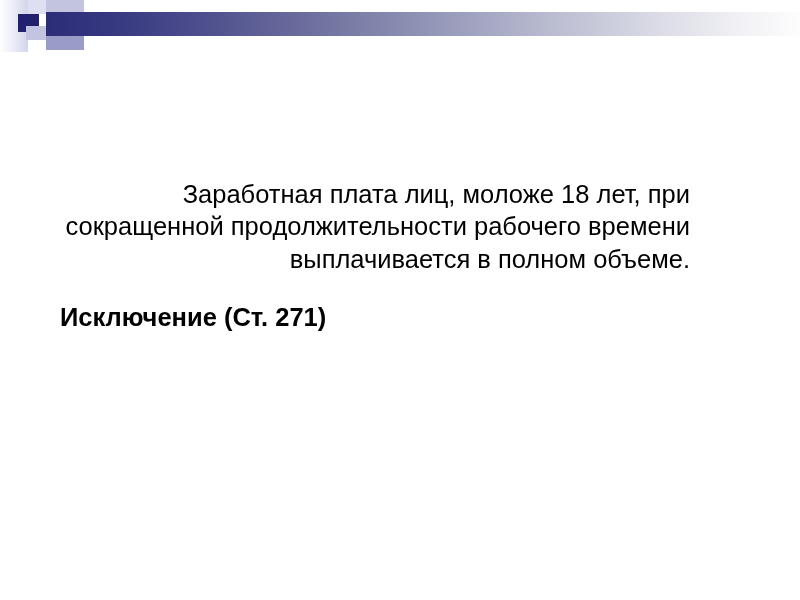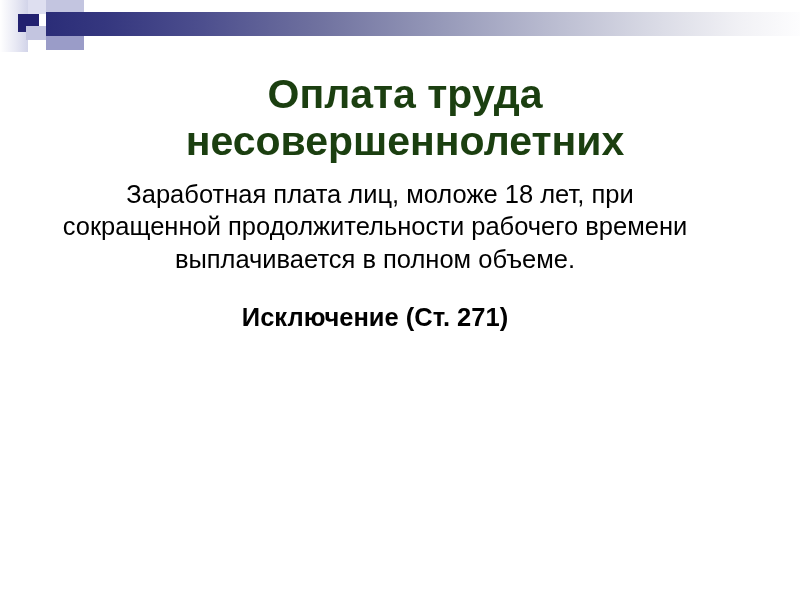--- a/index.html
+++ b/index.html
@@ -86,30 +86,29 @@
     top: 178px;
     width: 630px;
     color: #000000;
     font-size: 25.5px;
     line-height: 1.265;
   }
 
   .para {
     margin: 0;
     text-indent: 10px;
-    text-align: center;
+    text-align: right;
   }
 
   .spacer {
     height: 26px;
   }
 
   .exception {
     margin: 0;
-    text-align: center;
     font-weight: bold;
     font-size: 25.5px;
     color: #000000;
   }
 
   .spacer2 {
     height: 18px;
   }
 </style>
 </head>
@@ -134,21 +133,20 @@
     <div class="sq sq-mid" style="left:46px; top:32px; width:22px; height:18px;"></div>
 
     <div class="sq sq-light" style="left:68px; top:0px; width:16px; height:13px;"></div>
 
     <div class="deco-bar"></div>
 
     <div class="sq sq-mid" style="left:68px; top:36px; width:16px; height:14px;"></div>
 
   </div>
 
-  <h1 class="title">Оплата труда несовершеннолетних</h1>
 
   <div class="body-block">
 
     <p class="para">Заработная плата лиц, моложе 18 лет, при сокращенной продолжительности рабочего времени выплачивается в полном объеме.</p>
 
     <div class="spacer"></div>
 
     <p class="exception">Исключение (Ст. 271)</p>
 
     <div class="spacer2"></div>

